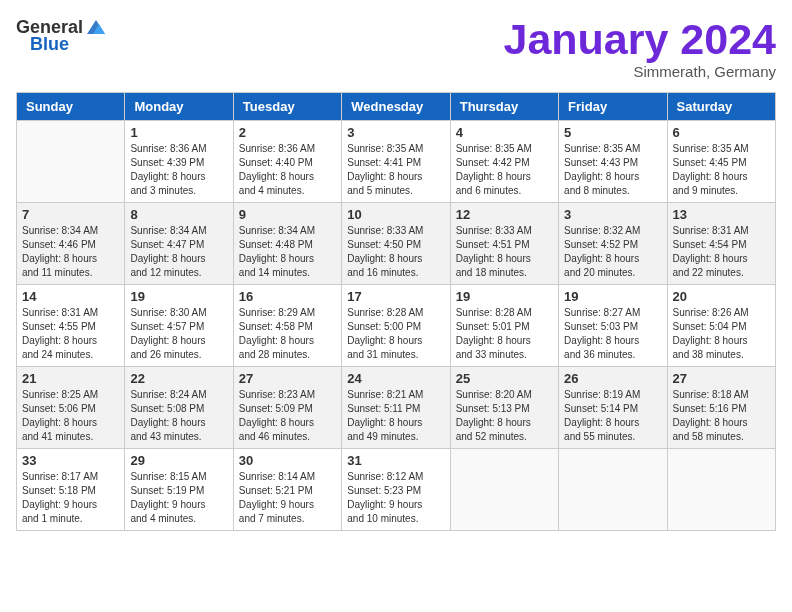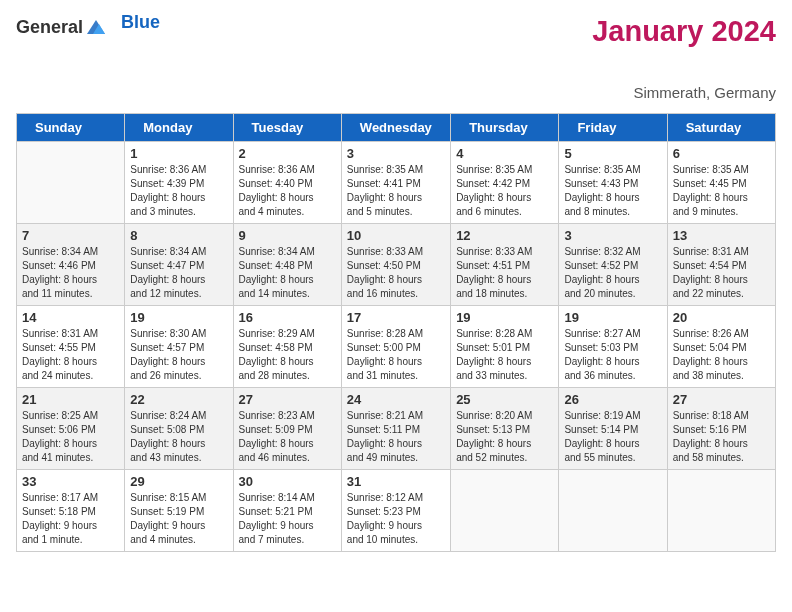--- a/index.html
+++ b/index.html
@@ -33,40 +33,39 @@
     }
     .logo-icon {
       width: 22px;
       height: 22px;
       margin-left: 2px;
     }
     .title-block {
       text-align: right;
     }
     .month-title {
-      font-size: 29px;
-      font-weight: bold;
-      color: #be185d;
+      font-size: 43px;
+      font-weight: bold;
+      color: #6d28d9;
       line-height: 1.1;
     }
     .subtitle {
       font-size: 15px;
       color: #555;
-      margin-top: 36px;
     }
     .calendar {
       width: 100%;
       border-collapse: collapse;
       font-size: 11px;
     }
     .calendar th {
       background-color: #1565c0;
       color: #fff;
       text-align: left;
-      padding: 6px 18px;
+      padding: 6px 9px;
       font-size: 13px;
       font-weight: bold;
       border: 1px solid #ccc;
     }
     .calendar td {
       vertical-align: top;
       border: 1px solid #ccc;
       padding: 4px 5px;
       width: 108px;
       min-height: 70px;
@@ -91,21 +90,21 @@
     }
     .row-white {
       background: #ffffff;
     }
   </style>
 </head>
 <body>
 
 <div class="header">
   <div class="logo">
-    <div style="display:flex;flex-direction:row;align-items:flex-start;">
+    <div style="display:flex;flex-direction:column;align-items:flex-start;">
       <div style="display:flex;align-items:center;">
         <span class="logo-text-general">General</span>
         <svg class="logo-icon" viewBox="0 0 22 22" xmlns="http://www.w3.org/2000/svg">
           <polygon points="2,18 11,4 20,18" fill="#1565c0" opacity="0.85"></polygon>
           <polygon points="8,18 14,8 20,18" fill="#42a5f5" opacity="0.9"></polygon>
         </svg>
       </div>
       <span class="logo-text-blue" style="margin-top:-4px;margin-left:14px;">Blue</span>
     </div>
   </div>

